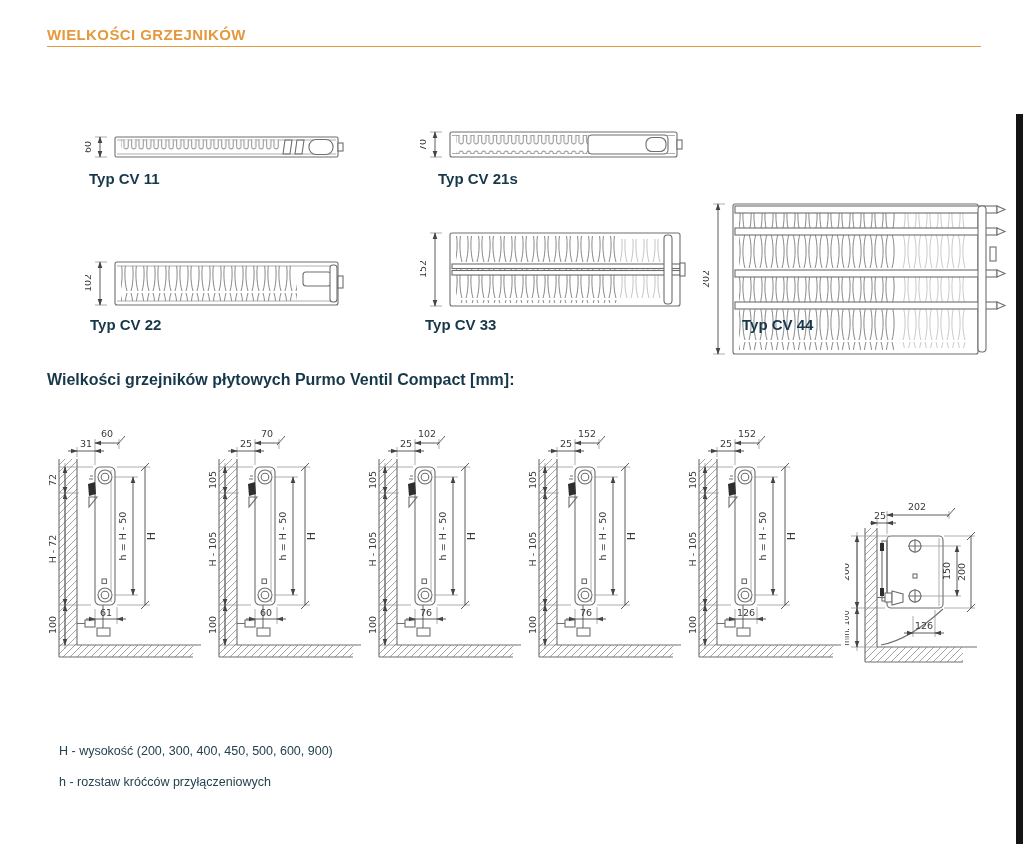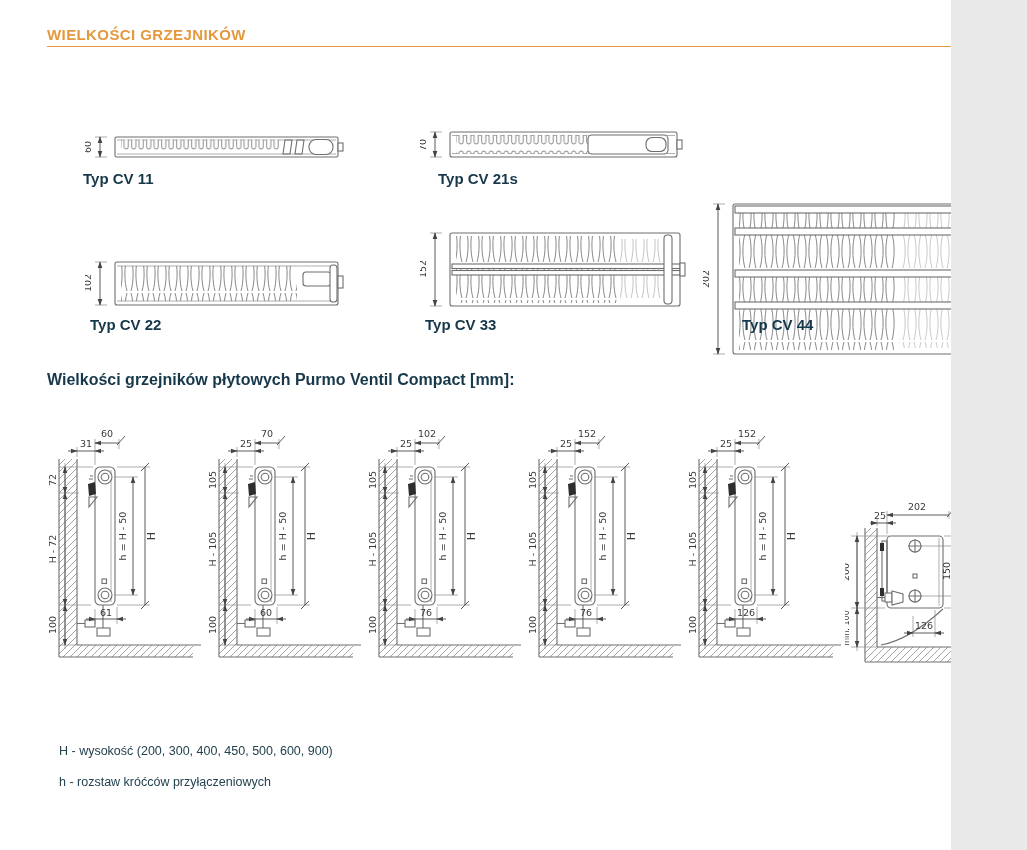--- a/index.html
+++ b/index.html
@@ -1,16 +1,16 @@
 <!DOCTYPE html>
 <html><head>
 <meta charset="utf-8">
 <style>
   html,body{margin:0;padding:0;background:#e9e9e9;}
-  #page{position:relative;width:951px;height:850px;background:#ffffff;overflow:hidden;
+  #page{position:relative;width:1027px;height:850px;background:#ffffff;overflow:hidden;
         font-family:"Liberation Sans",sans-serif;}
   .abs{position:absolute;}
   #page-title{left:47px;top:26px;font-size:15px;font-weight:bold;letter-spacing:.4px;color:#E5993E;}
   #title-rule{left:47px;top:46px;width:934px;height:0;border-top:1.5px solid #E5993E;}
   .typ-label{font-size:15px;font-weight:bold;color:#17384A;}
   #section-heading{left:47px;top:371px;font-size:16px;font-weight:bold;color:#17384A;}
   #footnotes{left:47px;top:730px;color:#24424F;font-size:12.5px;line-height:18.5px;}
   #footnotes p{margin:12px;}
   #right-bar{left:1016px;top:114px;width:7px;height:730px;background:#141414;}
   svg{display:block;}
@@ -58,21 +58,21 @@
     </g>
     <g>
       <rect x="30" y="6" width="223" height="20" rx="1.5" class="dr"></rect>
       <path class="ext2" d="M32,9 H251 M32,23 H251"></path>
       <rect x="36" y="8.5" width="160" height="15" fill="url(#fins1)" stroke="none"></rect>
       <path class="drn" d="M200,9 L207,9 L205,23 L198,23 z M212,9 L219,9 L217,23 L210,23 z"></path>
       <rect x="224" y="8.5" width="24" height="15" rx="7" class="dr"></rect>
       <rect x="253" y="12" width="5" height="8" class="dr"></rect>
     </g>
   </svg>
-  <div class="abs typ-label" style="left:83px;top:170px">Typ CV 11</div>
+  <div class="abs typ-label" style="left:89px;top:170px">Typ CV 11</div>
 
   <svg class="abs" style="left:420px;top:126px" width="265" height="40" viewBox="0 0 265 40">
     <g>
       <path class="ext" d="M10,6 H22 M10,31 H22"></path>
       <path class="dln" d="M15,6 V31" marker-start="url(#arr)" marker-end="url(#arr)"></path>
       <text class="dim" x="6" y="19" transform="rotate(-90 6 19)">70</text>
     </g>
     <g>
       <rect x="30" y="6" width="227" height="25" rx="2" class="dr"></rect>
       <path class="ext2" d="M32,9.5 H255 M32,27.5 H255"></path>

